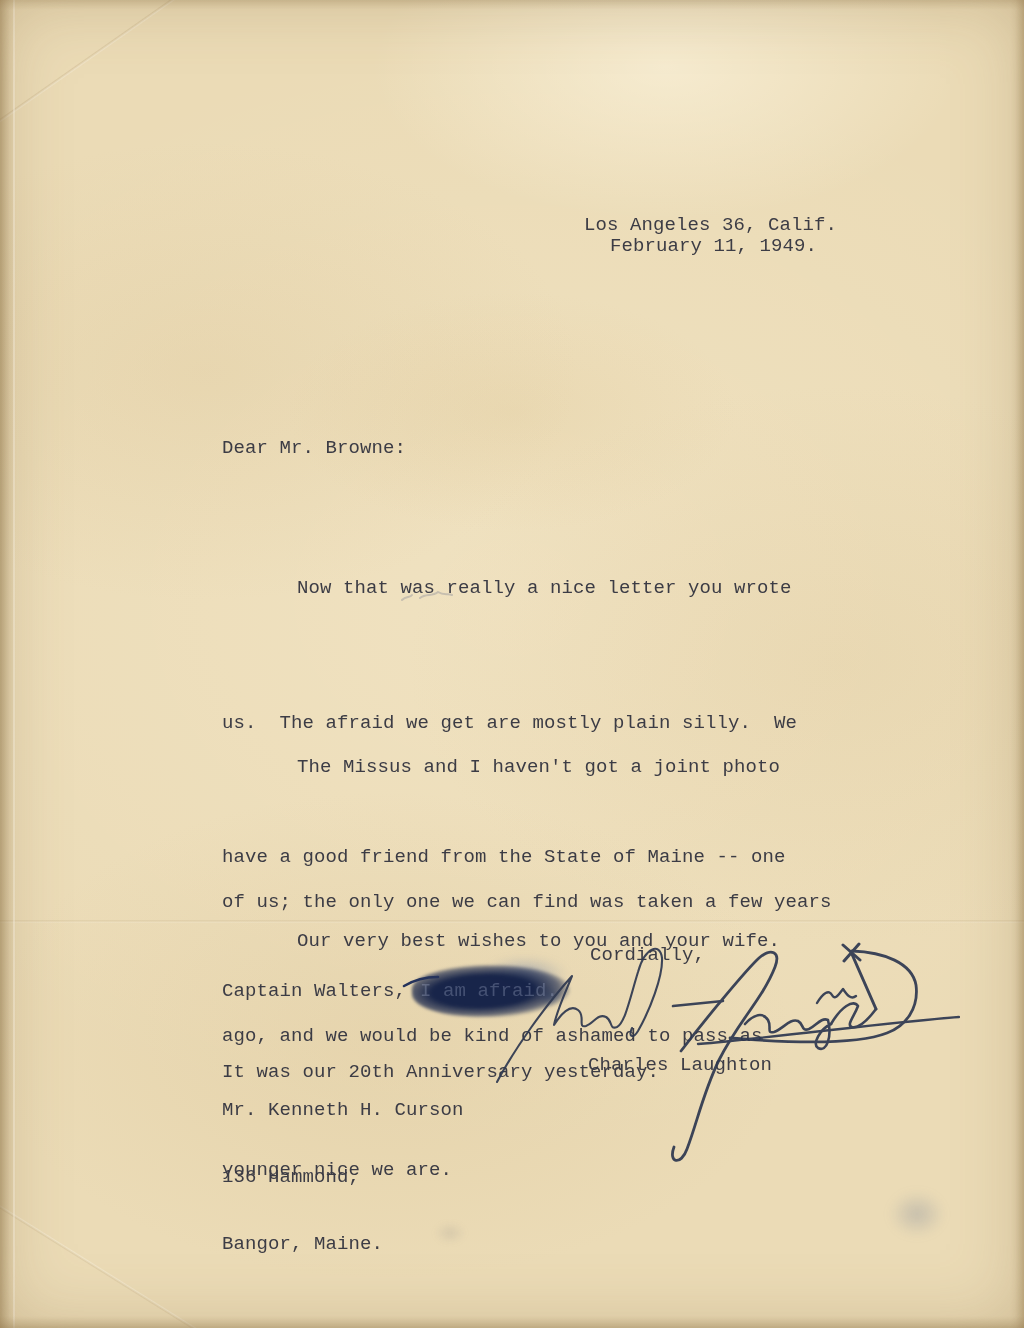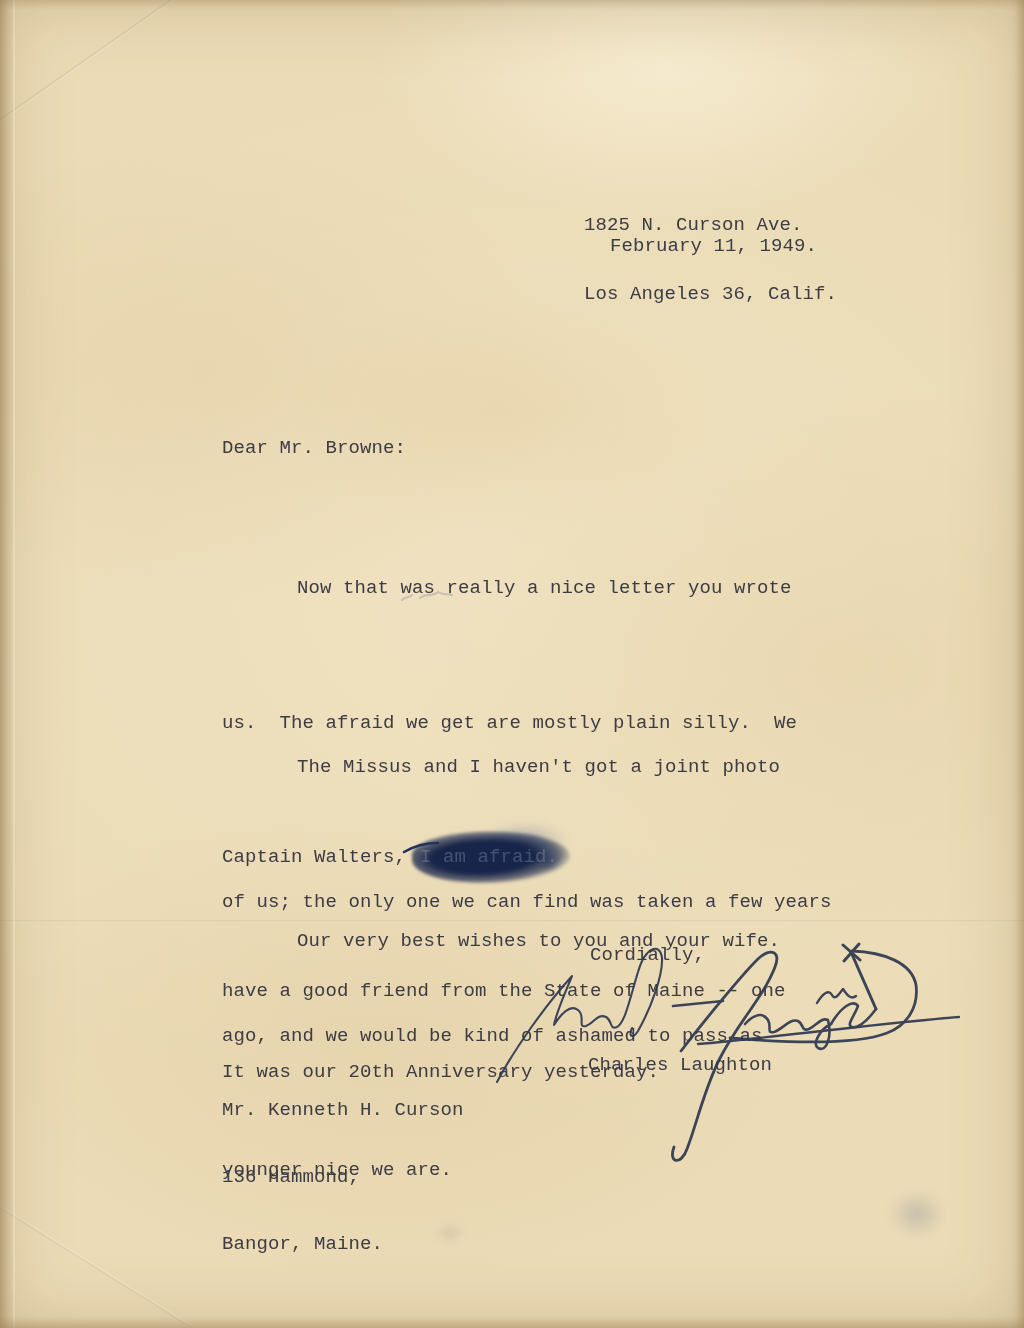--- a/index.html
+++ b/index.html
@@ -107,34 +107,33 @@
 <div class="page">
 
   <div class="paper-texture"></div>
   <div class="crease crease-topleft"></div>
   <div class="crease crease-horizontal"></div>
   <div class="crease crease-bottomleft"></div>
   <div class="smudge-bottomright"></div>
   <div class="smudge-faint-right"></div>
 
   <div class="typed sender">
-    <span class="line">1825 N. Curson Ave.</span>
     <span class="line">Los Angeles 36, Calif.</span>
   </div>
   <div class="typed dateline">February 11, 1949.</div>
 
   <div class="typed salutation">Dear Mr. Browne:</div>
 
   <div class="typed para para1">
     <span class="line" style="text-indent:75px;display:block;">Now that was really a nice letter you wrote</span>
     <span class="line">us.  The afraid we get are mostly plain silly.  We</span>
+    <span class="line">have a good friend from the State of Maine -- one</span>
     <span class="line"><span>Captain Walters,</span><span class="strike-wrap"><span class="blot-halo"></span><span class="blot-core"></span><span class="blot-drip"></span><svg class="strike-dash" width="40" height="20" viewBox="0 0 40 20">
             <path d="M2,16 C12,10 24,7 36,7" fill="none" stroke="#25335c" stroke-width="2.6" stroke-linecap="round"></path>
           </svg><span class="struck-text">I am afraid.</span></span></span>
-    <span class="line">have a good friend from the State of Maine -- one</span>
   </div>
 
   <svg class="pencil-smudge" width="60" height="18" viewBox="0 0 60 18">
     <path d="M4,12 C8,8 12,10 14,7 M22,10 C28,5 34,9 40,4 C46,8 50,5 54,7" fill="none" stroke="#7d8292" stroke-width="2" stroke-linecap="round" opacity="0.55"></path>
   </svg>
 
   <div class="typed para para2">
     <span class="line" style="text-indent:75px;display:block;">The Missus and I haven't got a joint photo</span>
     <span class="line">of us; the only one we can find was taken a few years</span>
     <span class="line">ago, and we would be kind of ashamed to pass as</span>

